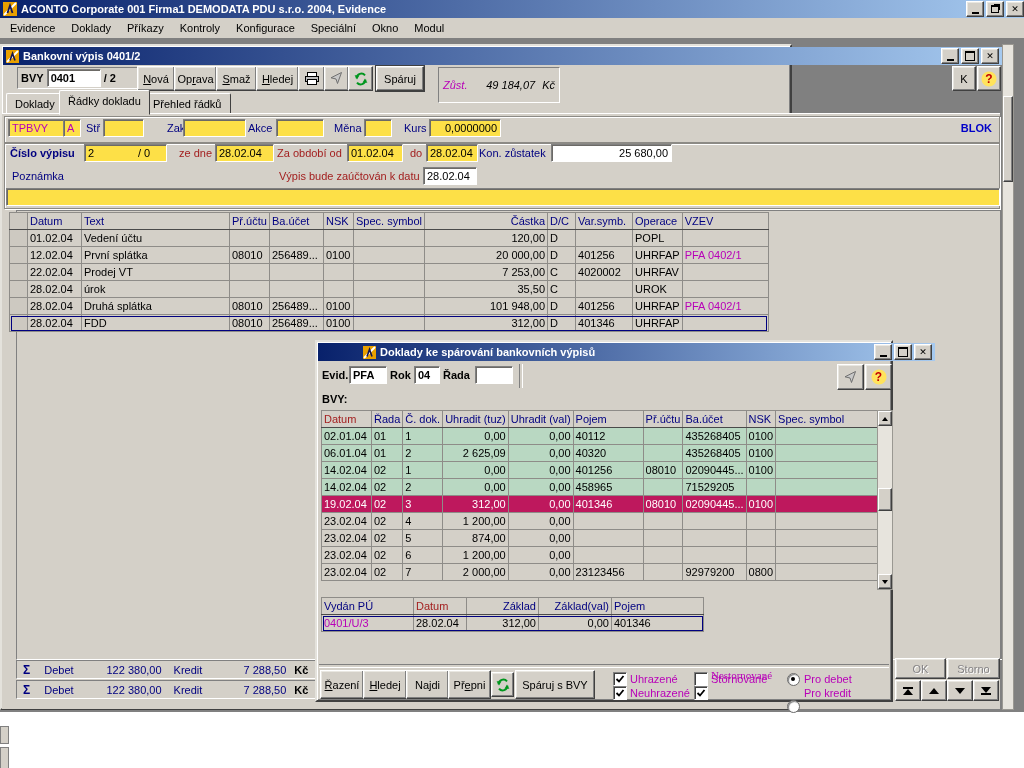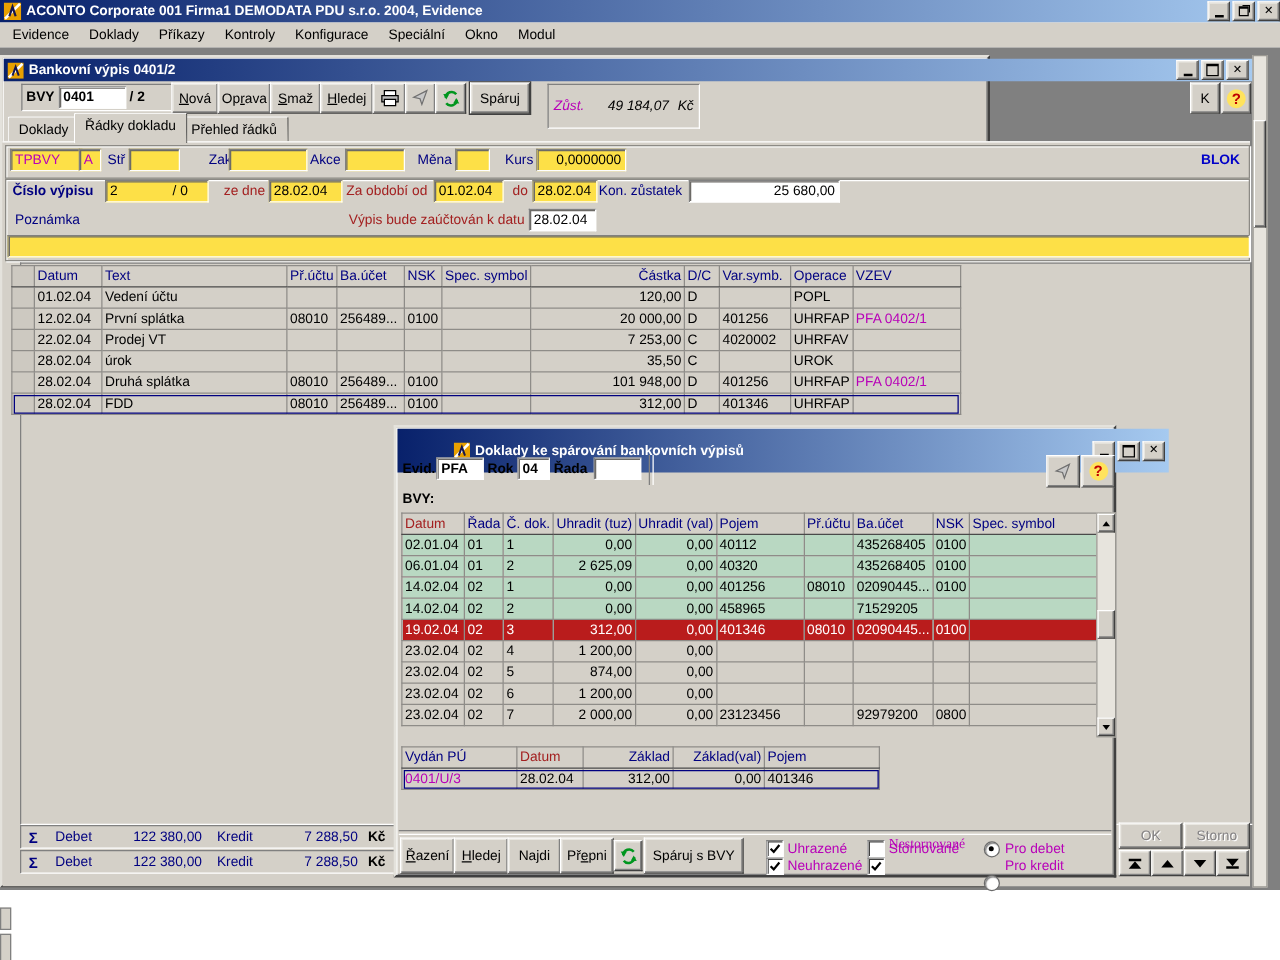--- a/index.html
+++ b/index.html
@@ -32,21 +32,21 @@
   .inp.right{text-align:right;}
   .navy{color:#000080;} .red{color:#a32020;} .mag{color:#b800b8;} .bold{font-weight:bold;}
   .blok{color:#0000c8;font-weight:bold;}
   
   table.grid{border-collapse:collapse;table-layout:fixed;background:#d4d0c8;border:1px solid #5a5a5a;}
   .grid th,.grid td{border:1px solid #8e8c88;height:16px;line-height:16px;padding:0 2px;
     font-weight:normal;text-align:left;white-space:nowrap;overflow:hidden;font-size:11px;}
   .grid thead th{color:#000080;border-bottom:1px solid #4a4a4a;}
   .grid .selcol{background:#cdc9c1;}
   tr.g td{background:#b9d8c2;}
-  tr.sel td{background:#b91c1c;color:#fff;}
+  tr.sel td{background:#be185d;color:#fff;}
   tr.cur{outline:1px solid #000080;outline-offset:-2px;}
   #maintbl th:nth-child(8),#maintbl td:nth-child(8){text-align:right;padding-left:12px;}
   #maintbl td:nth-child(12){color:#b800b8;}
   #dlgtbl th:nth-child(4),#dlgtbl td:nth-child(4),
   #dlgtbl th:nth-child(5),#dlgtbl td:nth-child(5){text-align:right;}
   #lowtbl th:nth-child(3),#lowtbl td:nth-child(3),
   #lowtbl th:nth-child(4),#lowtbl td:nth-child(4){text-align:right;}
   #lowtbl td:nth-child(1){color:#b800b8;}
   .hred{color:#a32020 !important;}
   
@@ -380,21 +380,21 @@
           <span class="hbar"></span>
         </div>
     </div>
 
     <div class="abs vsb" style="left:1002px;top:6px;width:12px;height:666px;box-sizing:border-box;">
       <div class="sbthumb" style="top:51px;height:86px;box-sizing:border-box;"></div>
     </div>
   </div>
 
   <div class="abs docwin" style="left:315px;top:340px;width:578px;height:362px;z-index:20;">
-    <div class="abs titlebar" style="left:1px;top:1px;width:572px;height:35px;padding-left:45px;">
+    <div class="abs titlebar" style="left:1px;top:1px;width:572px;height:18px;padding-left:45px;">
       <span style="display:flex;">
         <svg width="13" height="13">
             <rect width="13" height="13" fill="#e8a000"></rect>
             <path d="M1 12 L12 1" stroke="#fff" stroke-width="2"></path>
             <path d="M4 10.5 L6.5 3.5 L9 10.5" stroke="#15154d" stroke-width="1.6" fill="none"></path>
           </svg>
       </span>
       <span>Doklady ke spárování bankovních výpisů</span>
       <span class="wbtns">
         <span class="wbtn">

